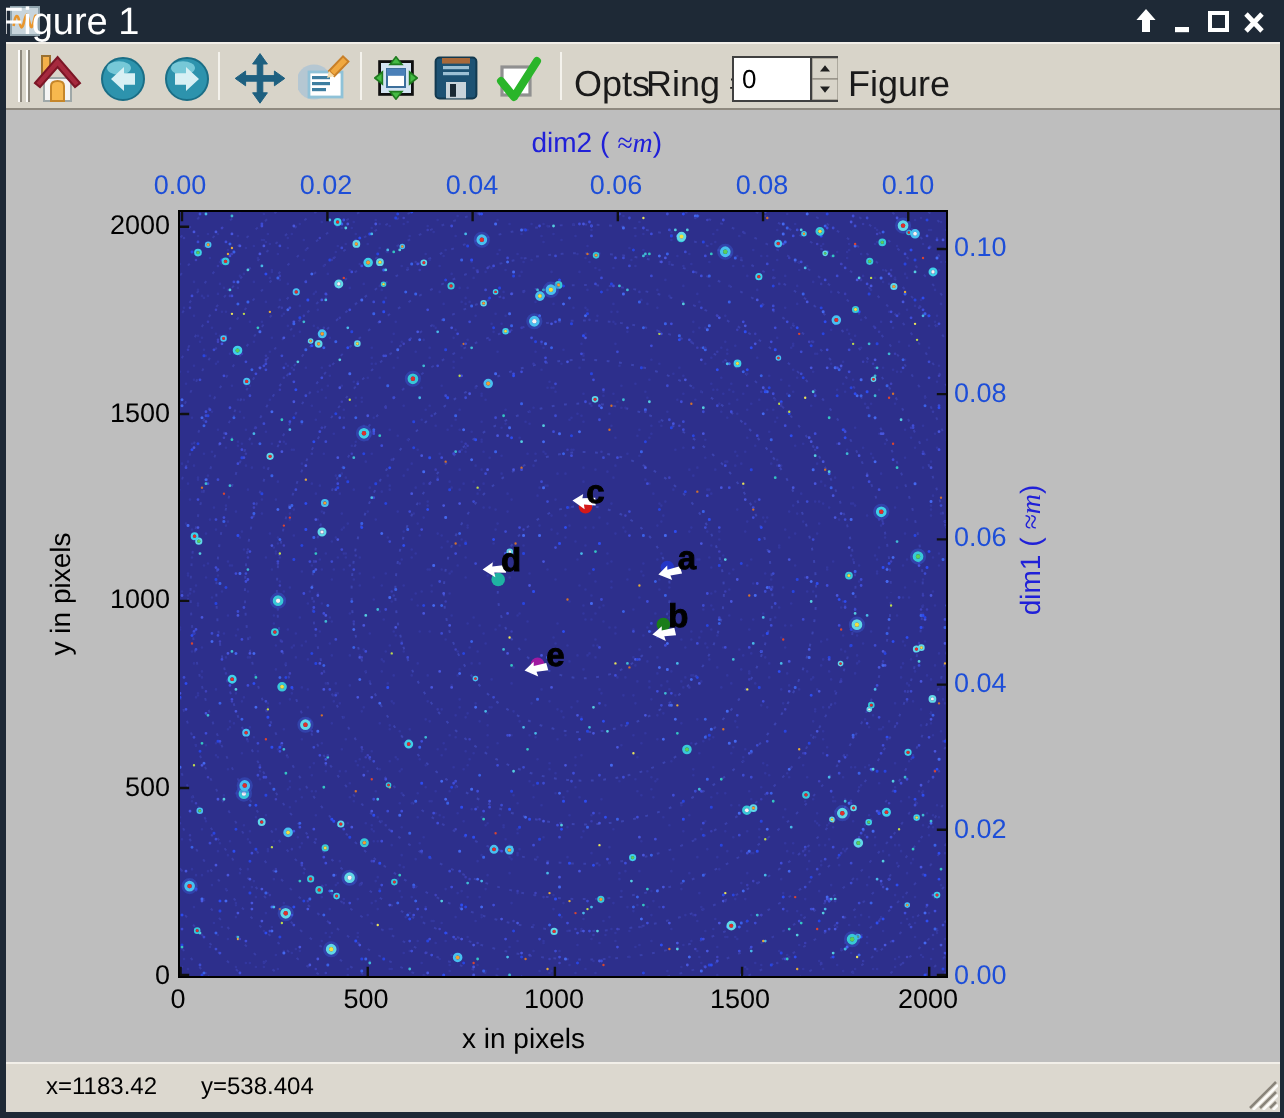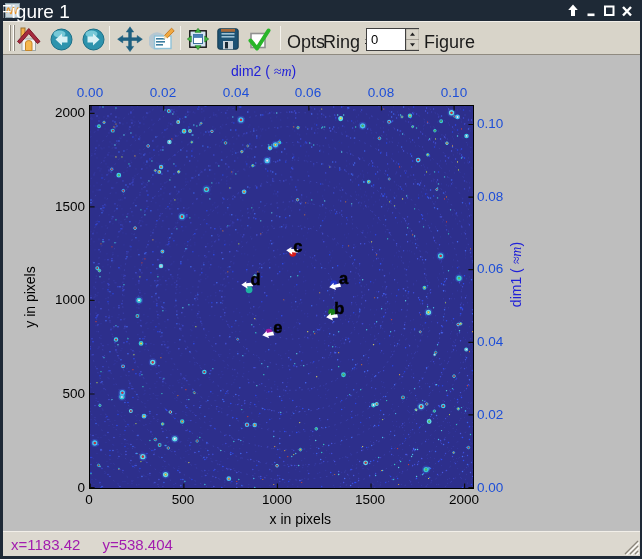--- a/index.html
+++ b/index.html
@@ -8,21 +8,21 @@
 #toolbar{position:absolute;left:3px;top:21px;width:637px;height:34px;background:#d8d4c9;border-top:1px solid #f2efe9;border-bottom:1px solid #8f8a80}
 .sep{position:absolute;top:4px;width:1px;height:24px;background:#9a958a;border-right:1px solid #f4f2ec}
 .tbtext{position:absolute;top:10px;font-size:18px;color:#1a1a1a}
 #main{position:absolute;left:3px;top:56px;width:637px;height:475px;background:#bebebe}
 #plot{position:absolute;left:89px;top:105px;width:385px;height:384px;border:1px solid #000}
 .tl{position:absolute;font-size:13.5px;color:#000}
 .tl.b{color:#1d4ed8}
 .axlab{position:absolute;font-size:14px;color:#000}
 .axlab.b{color:#2020d8}
 #statusbar{position:absolute;left:3px;top:531px;width:637px;height:25px;background:#dcd8cf;border-top:1px solid #f2efe9}
-#stattext{position:absolute;left:8px;top:4px;font-size:15px;color:#a21caf}
+#stattext{position:absolute;left:20px;top:4px;font-size:12px;color:#000000}
 #lborder{position:absolute;left:0;top:0;width:3px;height:559px;background:#1e2936}
 #rborder{position:absolute;right:0;top:0;width:2px;height:559px;background:#1e2936}
 #bborder{position:absolute;left:0;top:556px;width:642px;height:3px;background:#1e2936}
 </style></head>
 <body>
 <div id="titlebar">
  <svg class="abs" style="left:5px;top:3px" width="15" height="15">
       <rect x="0.5" y="0.5" width="14" height="14" fill="#c8d5dc" stroke="#8fa3ad"></rect>
       <path d="M1.8 10 C2.6 3.8,3.8 3.8,4.6 7.5 S6 12,7 8 S8.4 3,9.4 7 S10.8 12,11.8 8 S12.8 4.5,13.4 5.5" fill="none" stroke="#e8962e" stroke-width="1.3"></path>
     </svg>
@@ -488,23 +488,23 @@
 <div class="tl b" style="left:211px;top:85px;width:50px;text-align:center">0.04</div>
 <div class="tl b" style="left:283px;top:85px;width:50px;text-align:center">0.06</div>
 <div class="tl b" style="left:356px;top:85px;width:50px;text-align:center">0.08</div>
 <div class="tl b" style="left:429px;top:85px;width:50px;text-align:center">0.10</div>
 <div class="tl b" style="left:477px;top:480px;width:50px;text-align:left">0.00</div>
 <div class="tl b" style="left:477px;top:407px;width:50px;text-align:left">0.02</div>
 <div class="tl b" style="left:477px;top:334px;width:50px;text-align:left">0.04</div>
 <div class="tl b" style="left:477px;top:261px;width:50px;text-align:left">0.06</div>
 <div class="tl b" style="left:477px;top:189px;width:50px;text-align:left">0.08</div>
 <div class="tl b" style="left:477px;top:116px;width:50px;text-align:left">0.10</div>
-<div class="axlab" style="left:231px;top:511px;width:100px;text-align:right">x in pixels</div>
+<div class="axlab" style="left:231px;top:511px;width:100px;text-align:left">x in pixels</div>
 <div class="axlab" style="left:-20px;top:289px;width:100px;text-align:center;transform:rotate(-90deg)">y in pixels</div>
-<div class="axlab b" style="left:231px;top:63px;width:100px;text-align:left">dim2 ( <i style="font-family:'Liberation Serif',serif">≈m</i>)</div>
+<div class="axlab b" style="left:231px;top:63px;width:100px;text-align:right">dim2 ( <i style="font-family:'Liberation Serif',serif">≈m</i>)</div>
 <div class="axlab b" style="left:466px;top:266px;width:100px;text-align:center;transform:rotate(-90deg)">dim1 ( <i style="font-family:'Liberation Serif',serif">≈m</i>)</div>
 <div id="statusbar">
   <div id="stattext">x=1183.42<span style="display:inline-block;width:22px"></span>y=538.404</div>
   <svg class="abs" style="right:1px;bottom:1px" width="16" height="16">
     <g stroke="#89847a" stroke-width="1.3">
         <path d="M15 2 L2 15 M15 7 L7 15 M15 12 L12 15"></path>
       </g>
     <g stroke="#fdfcf9" stroke-width="1.3">
         <path d="M16 3.5 L3.5 16 M16 8.5 L8.5 16 M16 13.5 L13.5 16"></path>
       </g>

